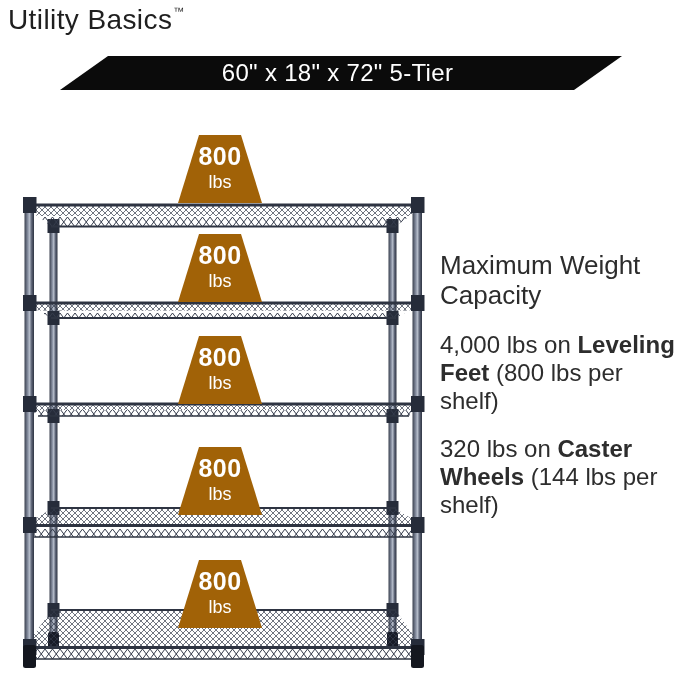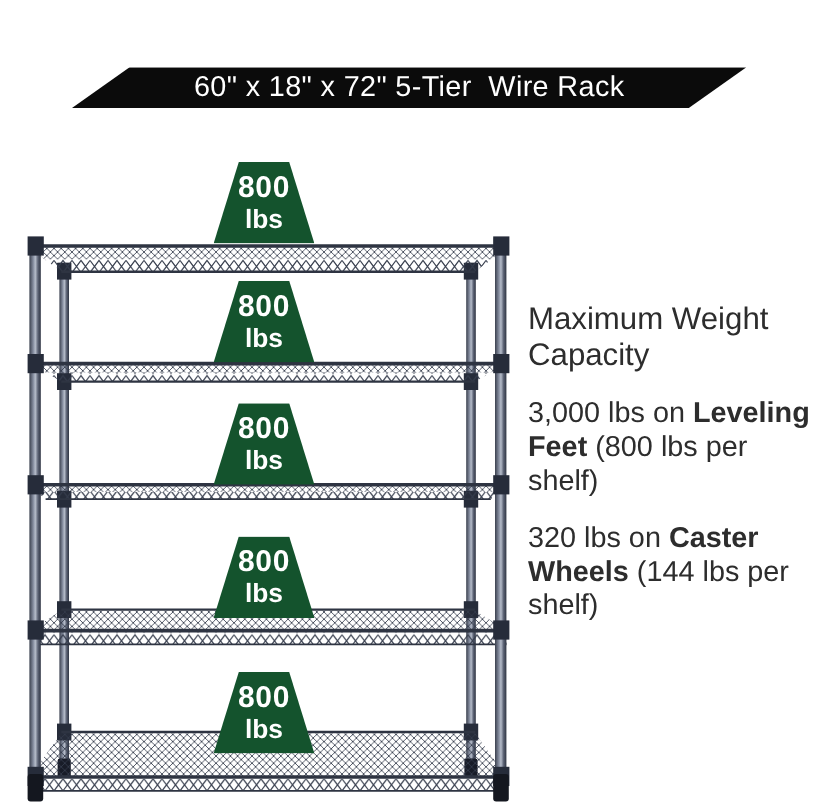--- a/index.html
+++ b/index.html
@@ -19,40 +19,41 @@
     background:#0b0b0b;
     clip-path:polygon(48px 0, 100% 0, calc(100% - 48px) 100%, 0 100%);
     display:flex;align-items:center;justify-content:center;
     color:#ffffff;font-size:24px;font-weight:500;letter-spacing:0.3px;white-space:pre;
   }
   .banner strong{font-weight:800;}
   
   .rack-svg{position:absolute;left:0;top:0;width:679px;height:675px;}
   
   .weight{
-    position:absolute;left:178px;width:84px;height:68px;background:#14532d;
+    position:absolute;left:178px;width:84px;height:68px;background:#a16207;
     clip-path:polygon(25% 0, 75% 0, 100% 100%, 0 100%);
     color:#ffffff;text-align:center;
   }
   .w-num{font-size:25px;font-weight:700;line-height:27px;margin-top:8px;letter-spacing:0.5px;}
-  .w-unit{font-size:22px;font-weight:700;line-height:25px;}
+  .w-unit{font-size:18px;font-weight:400;line-height:25px;}
   .w1{top:135px;} .w2{top:234px;} .w3{top:336px;} .w4{top:447px;} .w5{top:560px;}
   
   .info{position:absolute;left:440px;top:250px;width:242px;color:#2d2d2d;}
   .info h2{font-size:26px;font-weight:400;line-height:30px;margin:0 0 21px 0;}
   .info p{font-size:24px;font-weight:400;line-height:28px;margin:0 0 20px 0;}
   .info strong{font-weight:700;}
 </style>
 </head>
 <body>
 
 <div class="canvas">
 
+  <div class="brand"><span>Utility Basics</span><sup>™</sup></div>
 
-  <div class="banner"><span>60" x 18" x 72" 5-Tier </span><span> Wire Rack</span></div>
+  <div class="banner"><span>60" x 18" x 72" 5-Tier </span></div>
 
   <svg class="rack-svg" viewBox="0 0 679 675">
     <defs>
       <linearGradient id="postG" x1="0" y1="0" x2="1" y2="0">
         <stop offset="0" stop-color="#3a404e"></stop>
         <stop offset="0.35" stop-color="#8890a2"></stop>
         <stop offset="0.52" stop-color="#b5bcc9"></stop>
         <stop offset="0.75" stop-color="#5c6375"></stop>
         <stop offset="1" stop-color="#2e3442"></stop>
       </linearGradient>
@@ -163,17 +164,17 @@
     <div class="w-num">800</div>
     <div class="w-unit">lbs</div>
   </div>
   <div class="weight w5">
     <div class="w-num">800</div>
     <div class="w-unit">lbs</div>
   </div>
 
   <aside class="info">
     <h2>Maximum Weight Capacity</h2>
-    <p><span>3,000 lbs on </span><strong>Leveling Feet</strong><span> (800 lbs per shelf)</span></p>
+    <p><span>4,000 lbs on </span><strong>Leveling Feet</strong><span> (800 lbs per shelf)</span></p>
     <p><span>320 lbs on </span><strong>Caster Wheels</strong><span> (144 lbs per shelf)</span></p>
   </aside>
 
 </div>
 
 </body></html>

